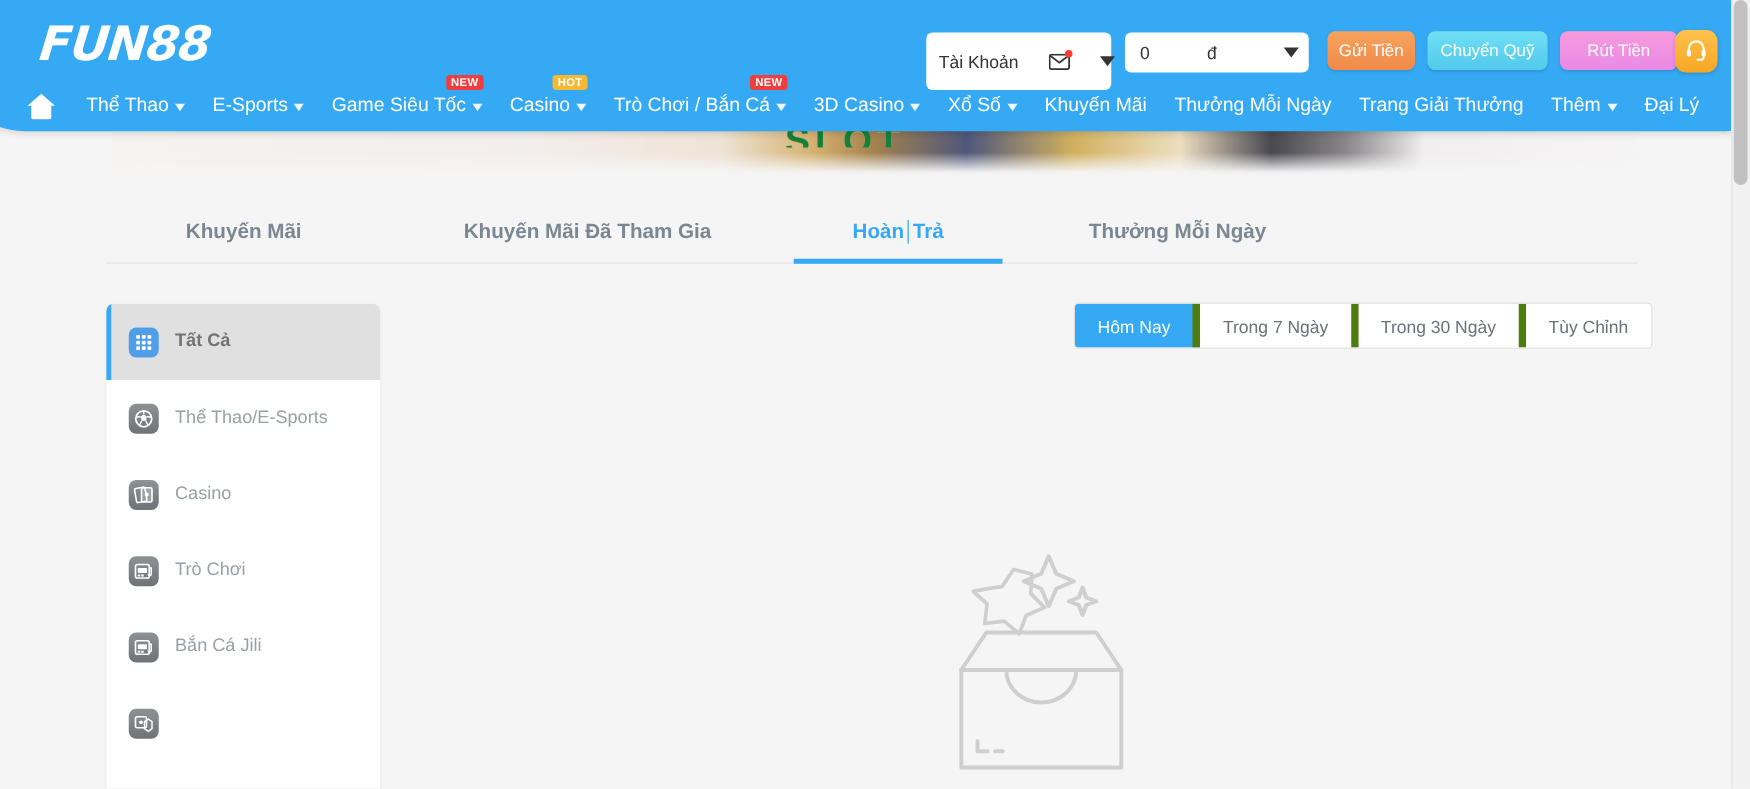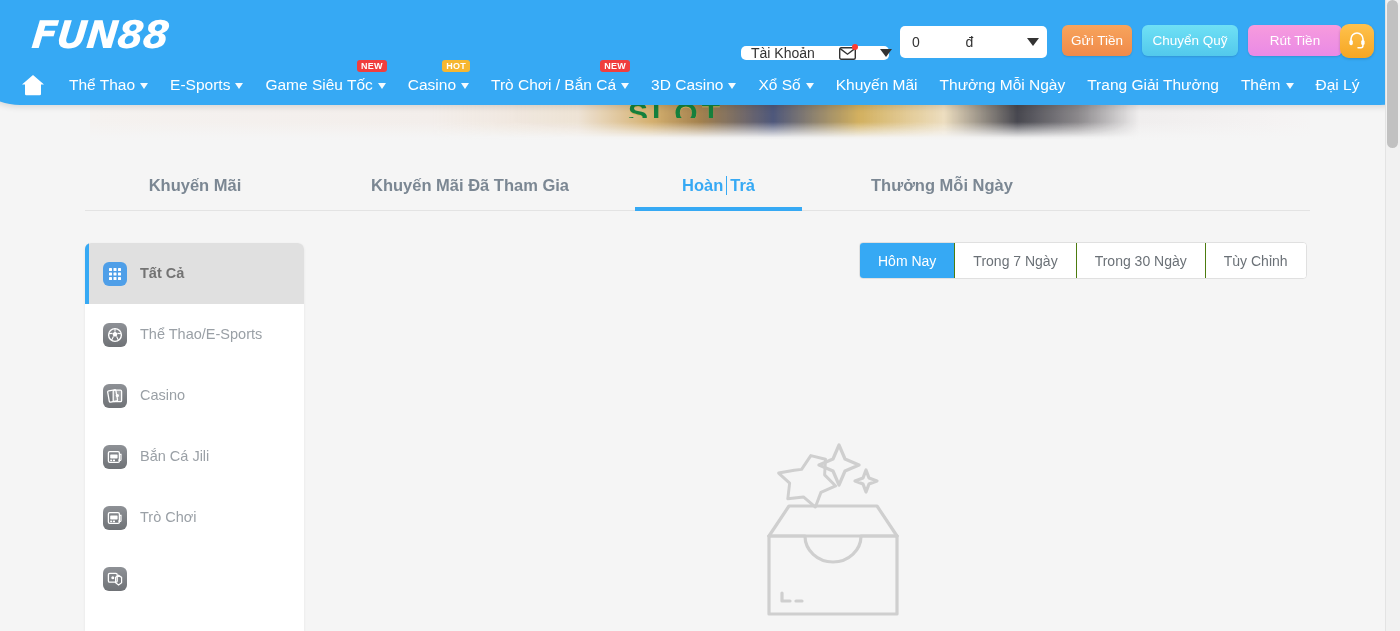--- a/index.html
+++ b/index.html
@@ -56,22 +56,22 @@
   .logo {
     position: absolute; left: 32px; top: 13px;
     font-size: 38px; font-weight: 900; color: #ffffff;
     font-family: "DejaVu Sans", sans-serif;
     font-style: italic; letter-spacing: -1px;
     transform: skewX(-6deg);
   }
 
   .acct-box {
     position: absolute; top: 26px; left: 741px;
-    width: 148px; height: 14px; background: #fff; border-radius: 5px;
-    display: flex; align-items: center; padding: 0 8px 0 10px; gap: 24px; margin-top: 20px;
+    width: 148px; height: 46px; background: #fff; border-radius: 5px;
+    display: flex; align-items: center; padding: 0 8px 0 10px; gap: 24px;
   }
   .acct-box .lbl { font-size: 14px; color: #333; white-space: nowrap; }
   .mail-ic { position: relative; width: 17px; height: 13px; }
   .mail-ic svg { display:block; }
   .mail-dot { position:absolute; right:-2px; top:-3px; width:6px; height:6px; border-radius:50%; background:#ff3b30; }
   .caret { width:0;height:0;border-left:6px solid transparent;border-right:6px solid transparent;border-top:8px solid #333; margin-left:auto; }
 
   .bal-box {
     position: absolute; top: 26px; left: 900px;
     width: 147px; height: 32px; background: #fff; border-radius: 5px;
@@ -156,21 +156,21 @@
   .sic svg { position:absolute; left:0; top:0; }
 
   
   .filters {
     position:absolute; left:859px; top:242px; height:37px;
     display:flex; background:#fff; border:1px solid #e0e0e0; border-radius:4px; overflow:hidden;
   }
   .filter {
     display:flex; align-items:center; justify-content:center;
     padding:0 18px; font-size:14px; color:#6b7177; cursor:pointer;
-    border-right:1px solid #4d7c0f; white-space:nowrap; background:#fff;
+    border-right:6px solid #4d7c0f; white-space:nowrap; background:#fff;
   }
   .filter:last-child { border-right:none; }
   .filter.active { background:#36a9f4; color:#fff; }
 
   
   .empty { position:absolute; left:753px; top:443px; width:160px; height:175px; }
 
   
   .scrollbar-track {
     position:absolute; right:0; top:0; width:15px; height:631px; background:#f1f1f1;
@@ -354,34 +354,34 @@
     <div class="side-item">
       <span class="sic grey">
         <svg width="24" height="24" viewBox="0 0 24 24">
           <rect x="5.4" y="6.6" width="11" height="10.8" rx="1.4" fill="none" stroke="#fff" stroke-width="1.3"></rect>
           <rect x="7.2" y="9.4" width="7.4" height="4" rx="0.6" fill="#fff"></rect>
           <path d="M16.4 9.4 h1.6 v5 a1.2 1.2 0 0 1 -2.4 0" fill="none" stroke="#fff" stroke-width="1.2"></path>
           <rect x="7.2" y="14.6" width="2" height="1.6" fill="#fff"></rect>
           <rect x="10" y="14.6" width="2" height="1.6" fill="#fff"></rect>
         </svg>
       </span>
-      <span class="txt">Bắn Cá Jili</span>
+      <span class="txt">Trò Chơi</span>
     </div>
 
     <div class="side-item">
       <span class="sic grey">
         <svg width="24" height="24" viewBox="0 0 24 24">
           <rect x="5.4" y="6.6" width="11" height="10.8" rx="1.4" fill="none" stroke="#fff" stroke-width="1.3"></rect>
           <rect x="7.2" y="9.4" width="7.4" height="4" rx="0.6" fill="#fff"></rect>
           <path d="M16.4 9.4 h1.6 v5 a1.2 1.2 0 0 1 -2.4 0" fill="none" stroke="#fff" stroke-width="1.2"></path>
           <rect x="7.2" y="14.6" width="2" height="1.6" fill="#fff"></rect>
           <rect x="10" y="14.6" width="2" height="1.6" fill="#fff"></rect>
         </svg>
       </span>
-      <span class="txt">Trò Chơi</span>
+      <span class="txt">Bắn Cá Jili</span>
     </div>
 
     <div class="side-item">
       <span class="sic grey">
         <svg width="24" height="24" viewBox="0 0 24 24">
           <rect x="5.4" y="6.4" width="8.8" height="8.8" rx="1.3" fill="none" stroke="#fff" stroke-width="1.3"></rect>
           <circle cx="9.8" cy="10.8" r="1.5" fill="#fff"></circle>
           <path d="M15.6 8.2 l3 2.2 v5.4 l-3 2.2 l-3 -2.2 v-5.4 Z" fill="none" stroke="#fff" stroke-width="1.2"></path>
         </svg>
       </span>

